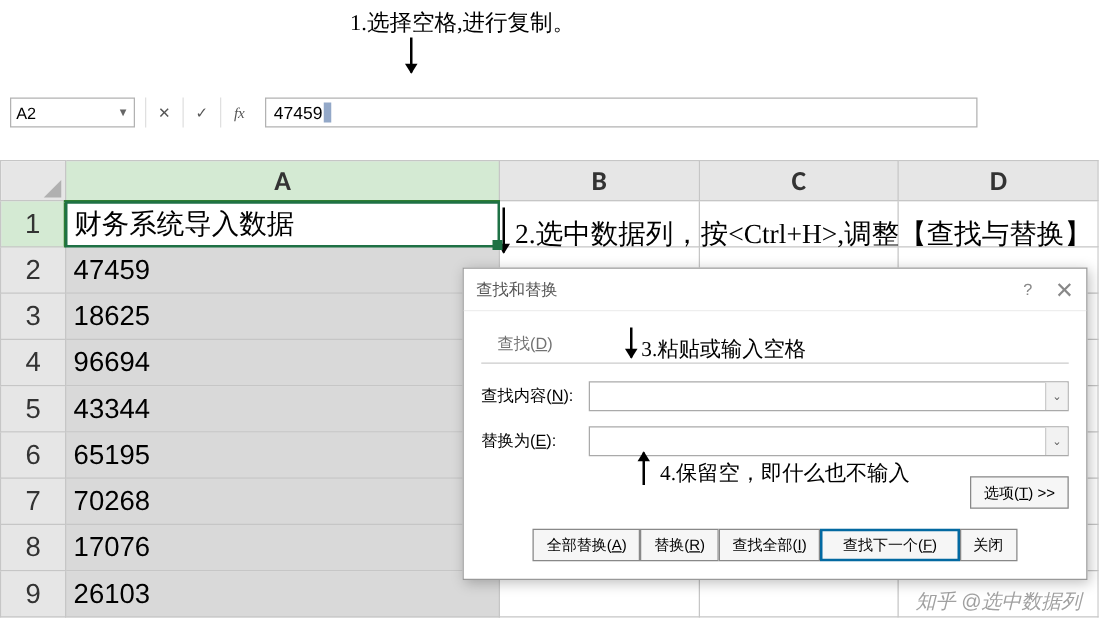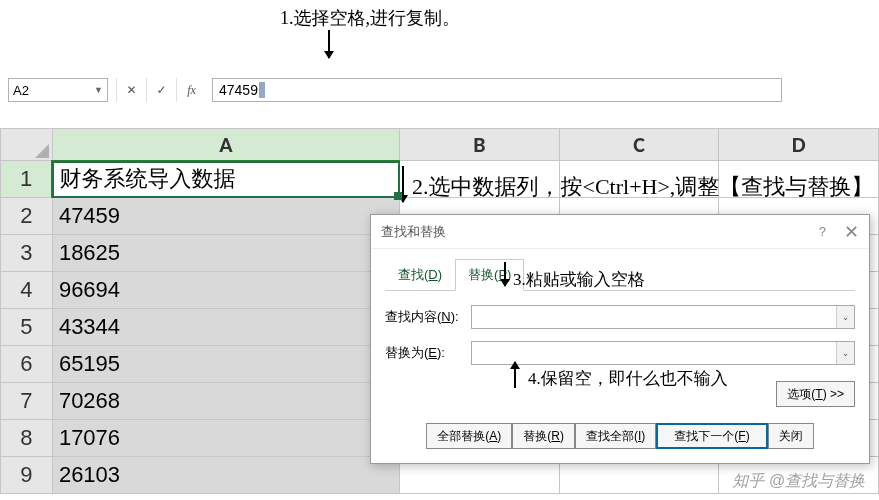--- a/index.html
+++ b/index.html
@@ -44,21 +44,21 @@
 .arrow-down-2 { position: absolute; left: 402px; top: 166px; width: 2px; height: 36px; background: #000; z-index: 2; }
 .arrow-down-2::after { content: ''; position: absolute; bottom: -1px; left: -4px; border-left: 5px solid transparent; border-right: 5px solid transparent; border-top: 8px solid #000; }
 
 
 .dialog { position: absolute; left: 370px; top: 214px; width: 500px; background: #fff; border: 1px solid #999; box-shadow: 2px 2px 10px rgba(0,0,0,0.25); z-index: 5; font-size: 13px; }
 .dlg-title { height: 34px; display: flex; align-items: center; justify-content: space-between; padding: 0 10px; color: #555; border-bottom: 1px solid #eee; }
 .dlg-title-right { display: flex; gap: 18px; align-items: center; color: #888; }
 .dlg-title-right .x { font-size: 18px; }
 .dlg-body { padding: 10px 14px 6px 14px; }
 .tabs { display: flex; border-bottom: 1px solid #ccc; margin-bottom: 14px; }
-.tab { padding: 6px 12px 5px 12px; border: 1px solid transparent; color: #14532d; font-size: 13px; }
+.tab { padding: 6px 12px 5px 12px; border: 1px solid transparent; color: #737373; font-size: 13px; }
 .tab.active { border: 1px solid #ccc; border-bottom: 1px solid #fff; margin-bottom: -1px; background: #fff; }
 .tab .uline { text-decoration: underline; }
 .field-row { display: flex; align-items: center; margin-bottom: 12px; }
 .field-label { width: 86px; font-size: 13px; }
 .field-label .uline { text-decoration: underline; }
 .field-input { flex: 1; height: 24px; border: 1px solid #aaa; position: relative; background: #fff; }
 .field-input .dd { position: absolute; right: 0; top: 0; width: 18px; height: 22px; border-left: 1px solid #ccc; background: #f2f2f2; display: flex; align-items: center; justify-content: center; font-size: 9px; color: #555; }
 .options-row { display: flex; justify-content: flex-end; margin-top: 16px; }
 .dlg-footer { display: flex; padding: 10px 14px 14px 14px; justify-content: center; }
 .btn { height: 26px; padding: 0 10px; border: 1px solid #888; background: #f6f6f6; font-size: 12px; display: flex; align-items: center; }
@@ -183,21 +183,20 @@
   <div class="dlg-title">
     <span>查找和替换</span>
     <div class="dlg-title-right">
       <span>?</span>
       <span class="x">✕</span>
     </div>
   </div>
   <div class="dlg-body">
     <div class="tabs">
       <div class="tab"><span>查找(</span><span class="uline">D</span><span>)</span></div>
-      <div class="tab active"><span>替换(</span><span class="uline">P</span><span>)</span></div>
     </div>
     <div class="field-row">
       <div class="field-label"><span>查找内容(</span><span class="uline">N</span><span>):</span></div>
       <div class="field-input"><span></span><div class="dd">⌄</div></div>
     </div>
     <div class="field-row">
       <div class="field-label"><span>替换为(</span><span class="uline">E</span><span>):</span></div>
       <div class="field-input"><span></span><div class="dd">⌄</div></div>
     </div>
     <div class="options-row">
@@ -232,13 +231,13 @@
     <div class="btn">关闭</div>
   </div>
 </div>
 
 <div class="arrow-down-3"></div>
 <div class="ann3">3.粘贴或输入空格</div>
 
 <div class="arrow-up-4"></div>
 <div class="ann4">4.保留空，即什么也不输入</div>
 
-<div class="watermark">知乎 @查找与替换</div>
+<div class="watermark">知乎 @选中数据列</div>
 
 </body></html>

